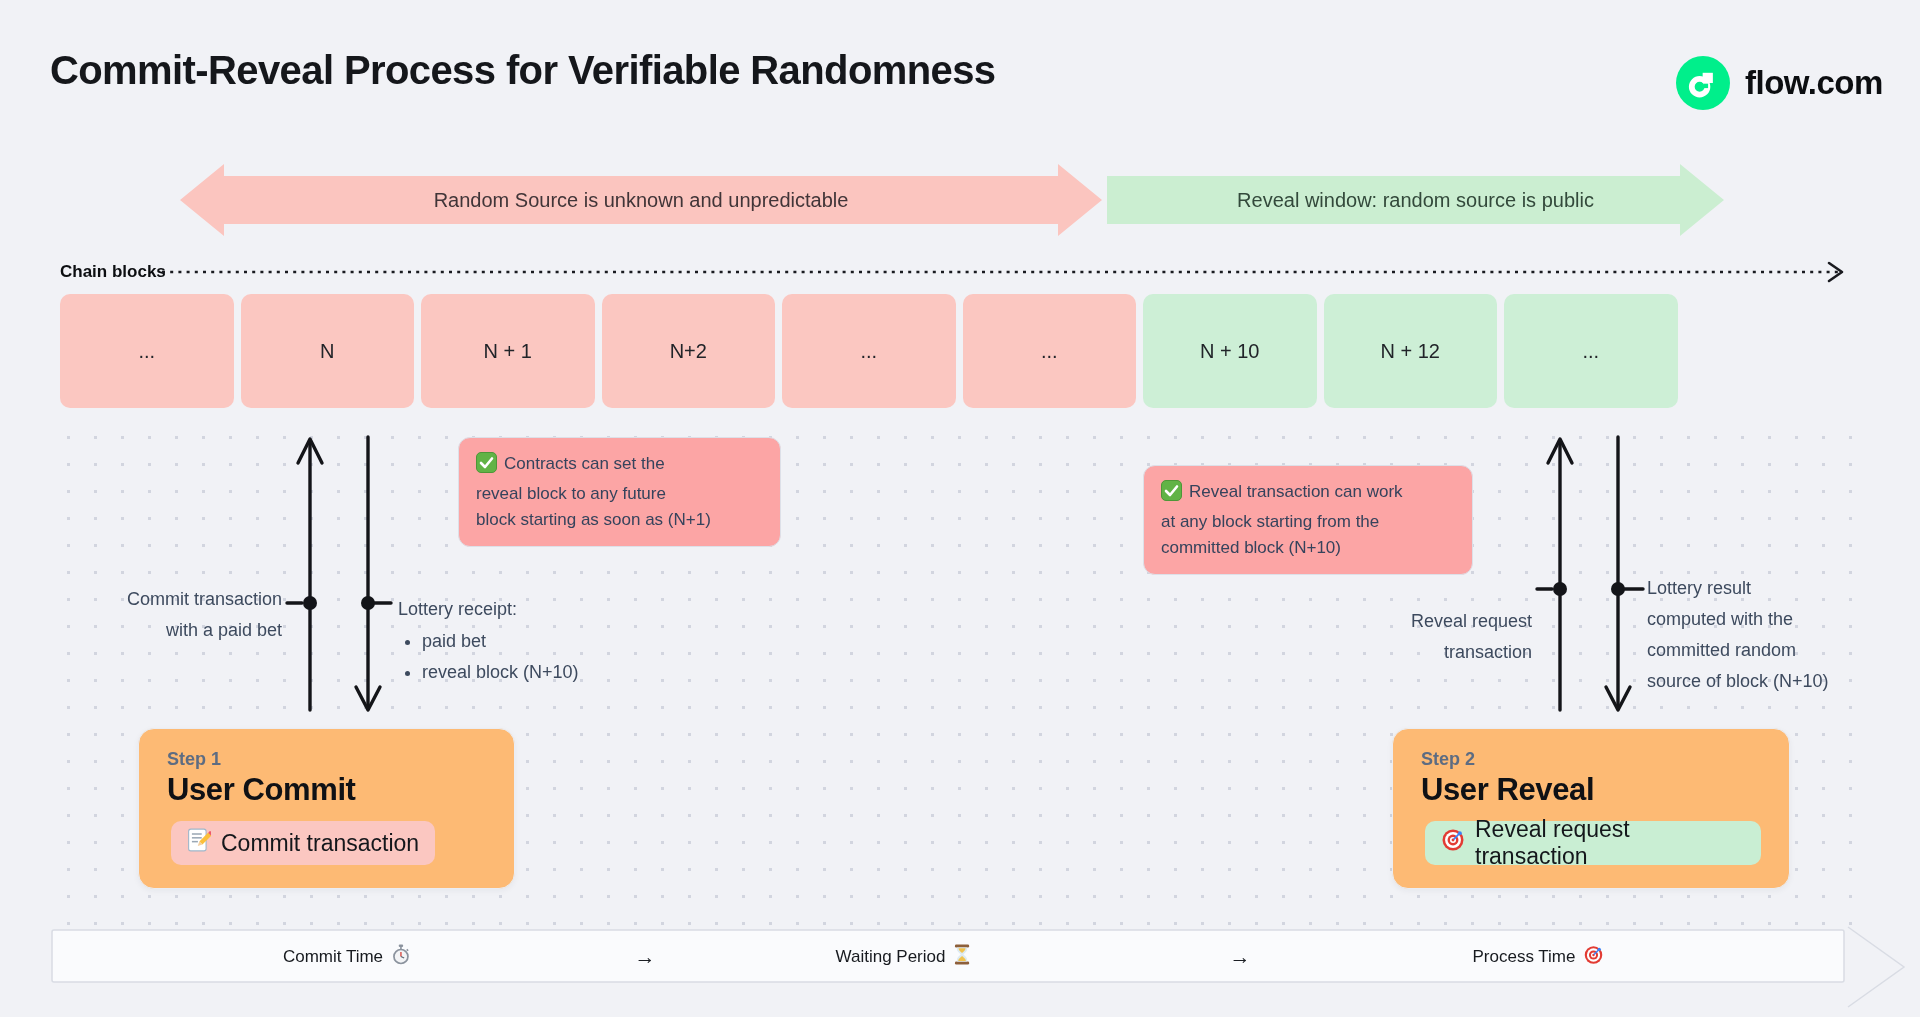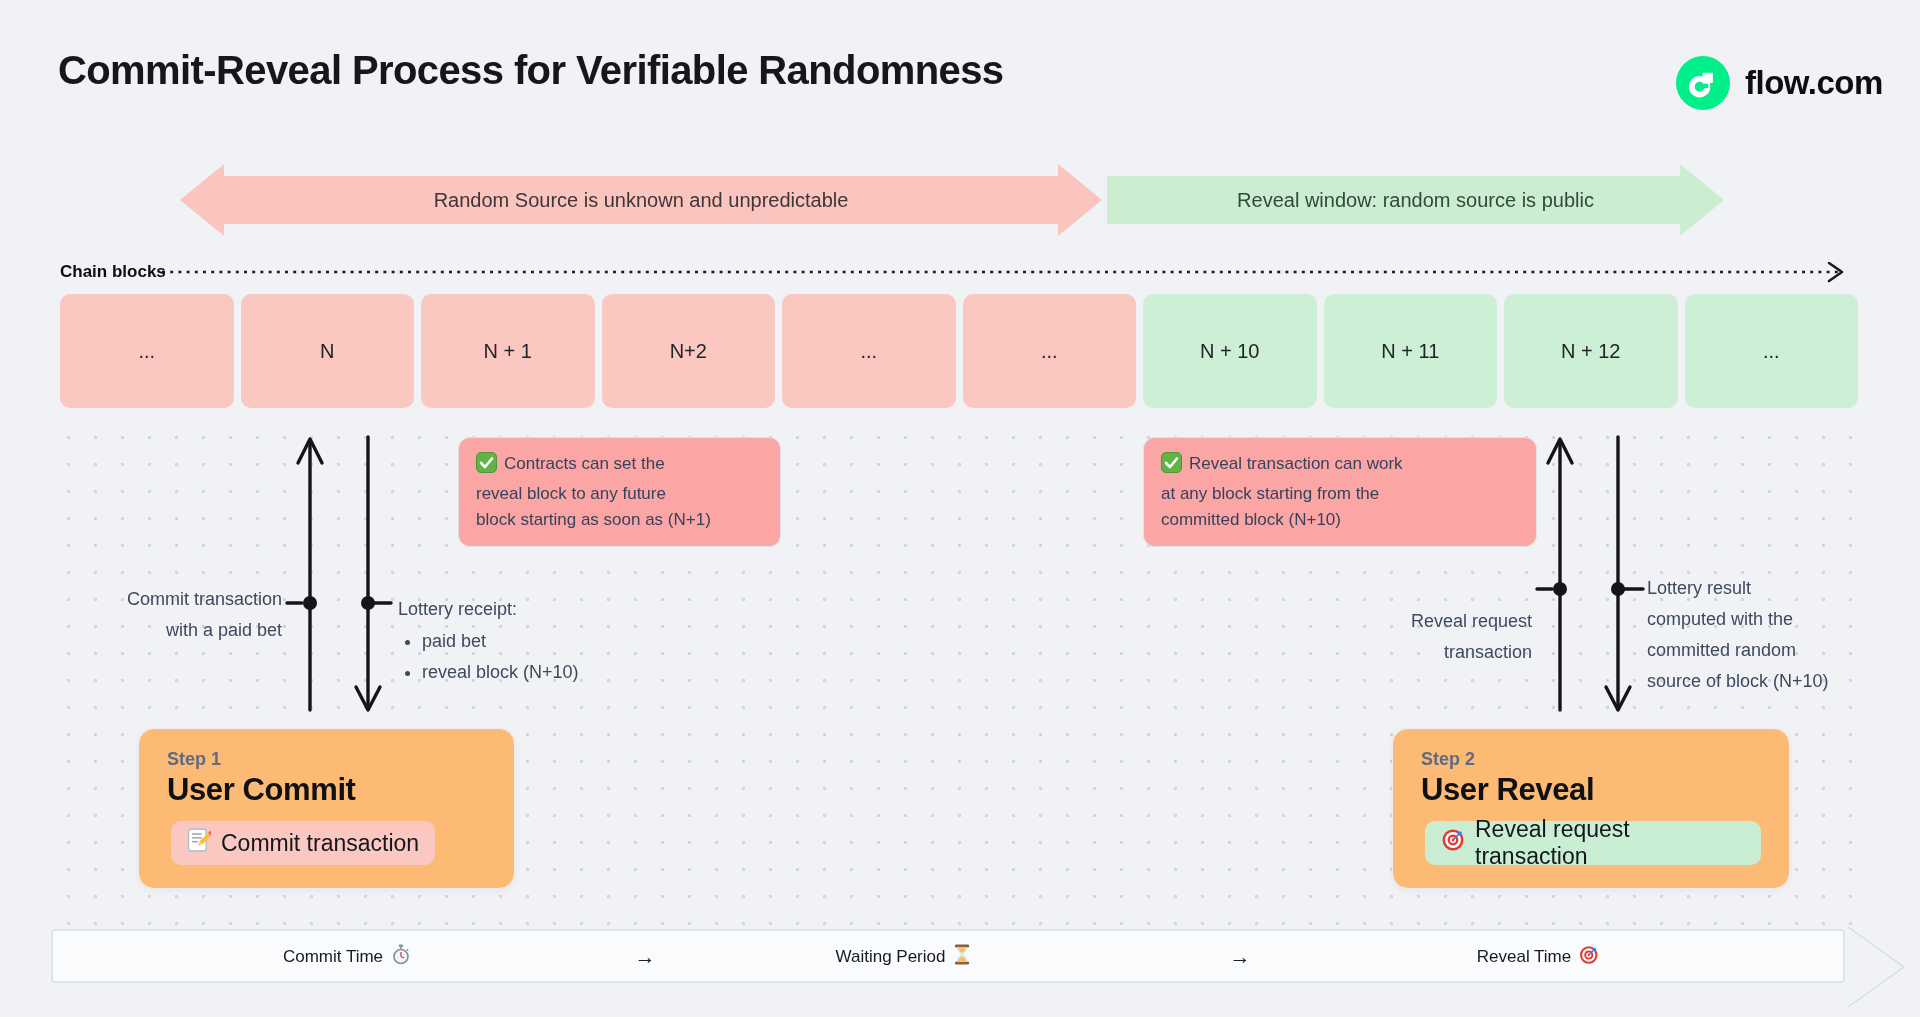--- a/index.html
+++ b/index.html
@@ -5,21 +5,21 @@
   * { margin:0; padding:0; box-sizing:border-box; }
   html,body { background:#e9eaef; }
   body { font-family:"Liberation Sans","DejaVu Sans",sans-serif; }
   .canvas { position:relative; width:1920px; height:1017px; background:#f1f2f6; overflow:hidden; }
 
   
   .dots { position:absolute; left:55px; top:424px; width:1808px; height:502px;
           background-image:radial-gradient(#d2d5df 1.6px, transparent 2px);
           background-size:27px 27px; }
 
-  .title { position:absolute; left:58px; top:48px; font-size:40px; font-weight:700;
+  .title { position:absolute; left:50px; top:48px; font-size:40px; font-weight:700;
            letter-spacing:-0.6px; color:#15171b; }
 
   .logo { position:absolute; left:1676px; top:56px; display:flex; align-items:center; gap:15px; }
   .logo-mark { width:54px; height:54px; border-radius:50%; background:#00ef8b;
                display:flex; align-items:center; justify-content:center; }
   .logo-text { font-size:33px; font-weight:700; color:#0c0e11; letter-spacing:-0.5px; }
 
   .banner { position:absolute; top:164px; height:72px; display:flex; align-items:center;
             justify-content:center; font-size:20px; }
   .banner-red { left:180px; width:922px; background:#fbc5bf; color:#413538;
@@ -34,21 +34,21 @@
   .blocks { position:absolute; left:60px; top:294px; width:1798px; display:grid;
             grid-template-columns:repeat(10,1fr); gap:7px; }
   .block { height:114px; border-radius:10px; display:flex; align-items:center;
            justify-content:center; font-size:20px; color:#212429; }
   .block.commit { background:#fbc7c1; }
   .block.reveal { background:#cdefd6; }
 
   .callout { position:absolute; top:437px; background:#fca5a5; border:1px solid #dde0e8;
              border-radius:12px; padding:13px 17px; font-size:17px; line-height:26px; color:#36435c; }
   .callout-left { left:458px; width:323px; }
-  .callout-right { left:1143px; width:394px; }
+  .callout-right { left:1143px; width:330px;margin-top:28px; }
   .callout .chk { display:inline-block; vertical-align:-4px; margin-right:7px; }
 
   .ann { position:absolute; font-size:18px; color:#3d4a5e; line-height:31px; }
   .ann-commit { left:78px; top:584px; width:204px; text-align:right; }
   .ann-receipt { left:398px; top:584px;margin-top:10px; }
   .ann-receipt ul { margin:1px 0 0 0; padding-left:24px; }
   .ann-reveal-request { left:1330px; top:606px; width:202px; text-align:right; }
   .ann-result { left:1647px; top:573px; width:220px; }
 
   .card { position:absolute; top:728px; height:161px; background:#fdba74;
@@ -112,23 +112,20 @@
         <span>N+2</span>
       </div>
     <div class="block commit">
         <span>...</span>
       </div>
     <div class="block commit">
         <span>...</span>
       </div>
     <div class="block reveal">
         <span>N + 10</span>
-      </div>
-    <div class="block reveal">
-        <span>N + 11</span>
       </div>
     <div class="block reveal">
         <span>N + 12</span>
       </div>
     <div class="block reveal">
         <span>...</span>
       </div>
   </div>
 
   <div class="callout callout-left">
@@ -278,21 +275,21 @@
         <path d="M3.5 3.5 H14.5 V5 C14.5 8 11.8 9.5 10.4 11 C11.8 12.5 14.5 14 14.5 17 V18.5 H3.5 V17 C3.5 14 6.2 12.5 7.6 11 C6.2 9.5 3.5 8 3.5 5 Z" fill="#dceaf2"></path>
         <path d="M5.3 4.5 H12.7 C12.7 7 10.4 8.2 9 9.5 C7.6 8.2 5.3 7 5.3 4.5 Z" fill="#f0c24f"></path>
         <path d="M9 12.5 L12.4 15.8 C12.9 16.4 13 17.2 13 17.8 H5 C5 17.2 5.1 16.4 5.6 15.8 Z" fill="#f0c24f"></path>
       </svg>
     </span>
   </div>
   <div class="tl-item tl-arrow" style="left:1240px">
     <span>→</span>
   </div>
   <div class="tl-item" style="left:1538px">
-    <span>Reveal Time</span>
+    <span>Process Time</span>
     <span>
       <svg width="20" height="20" viewBox="0 0 22 22">
         <circle cx="11" cy="11" r="9.6" fill="#e23b33"></circle>
         <circle cx="11" cy="11" r="7.3" fill="#ffffff"></circle>
         <circle cx="11" cy="11" r="5" fill="#e23b33"></circle>
         <circle cx="11" cy="11" r="2.8" fill="#ffffff"></circle>
         <circle cx="11" cy="11" r="1.3" fill="#e23b33"></circle>
         <line x1="17" y1="5" x2="11.6" y2="10.4" stroke="#3b82f6" stroke-width="1.6"></line>
         <circle cx="17.3" cy="4.7" r="1.8" fill="#3b82f6"></circle>
       </svg>

